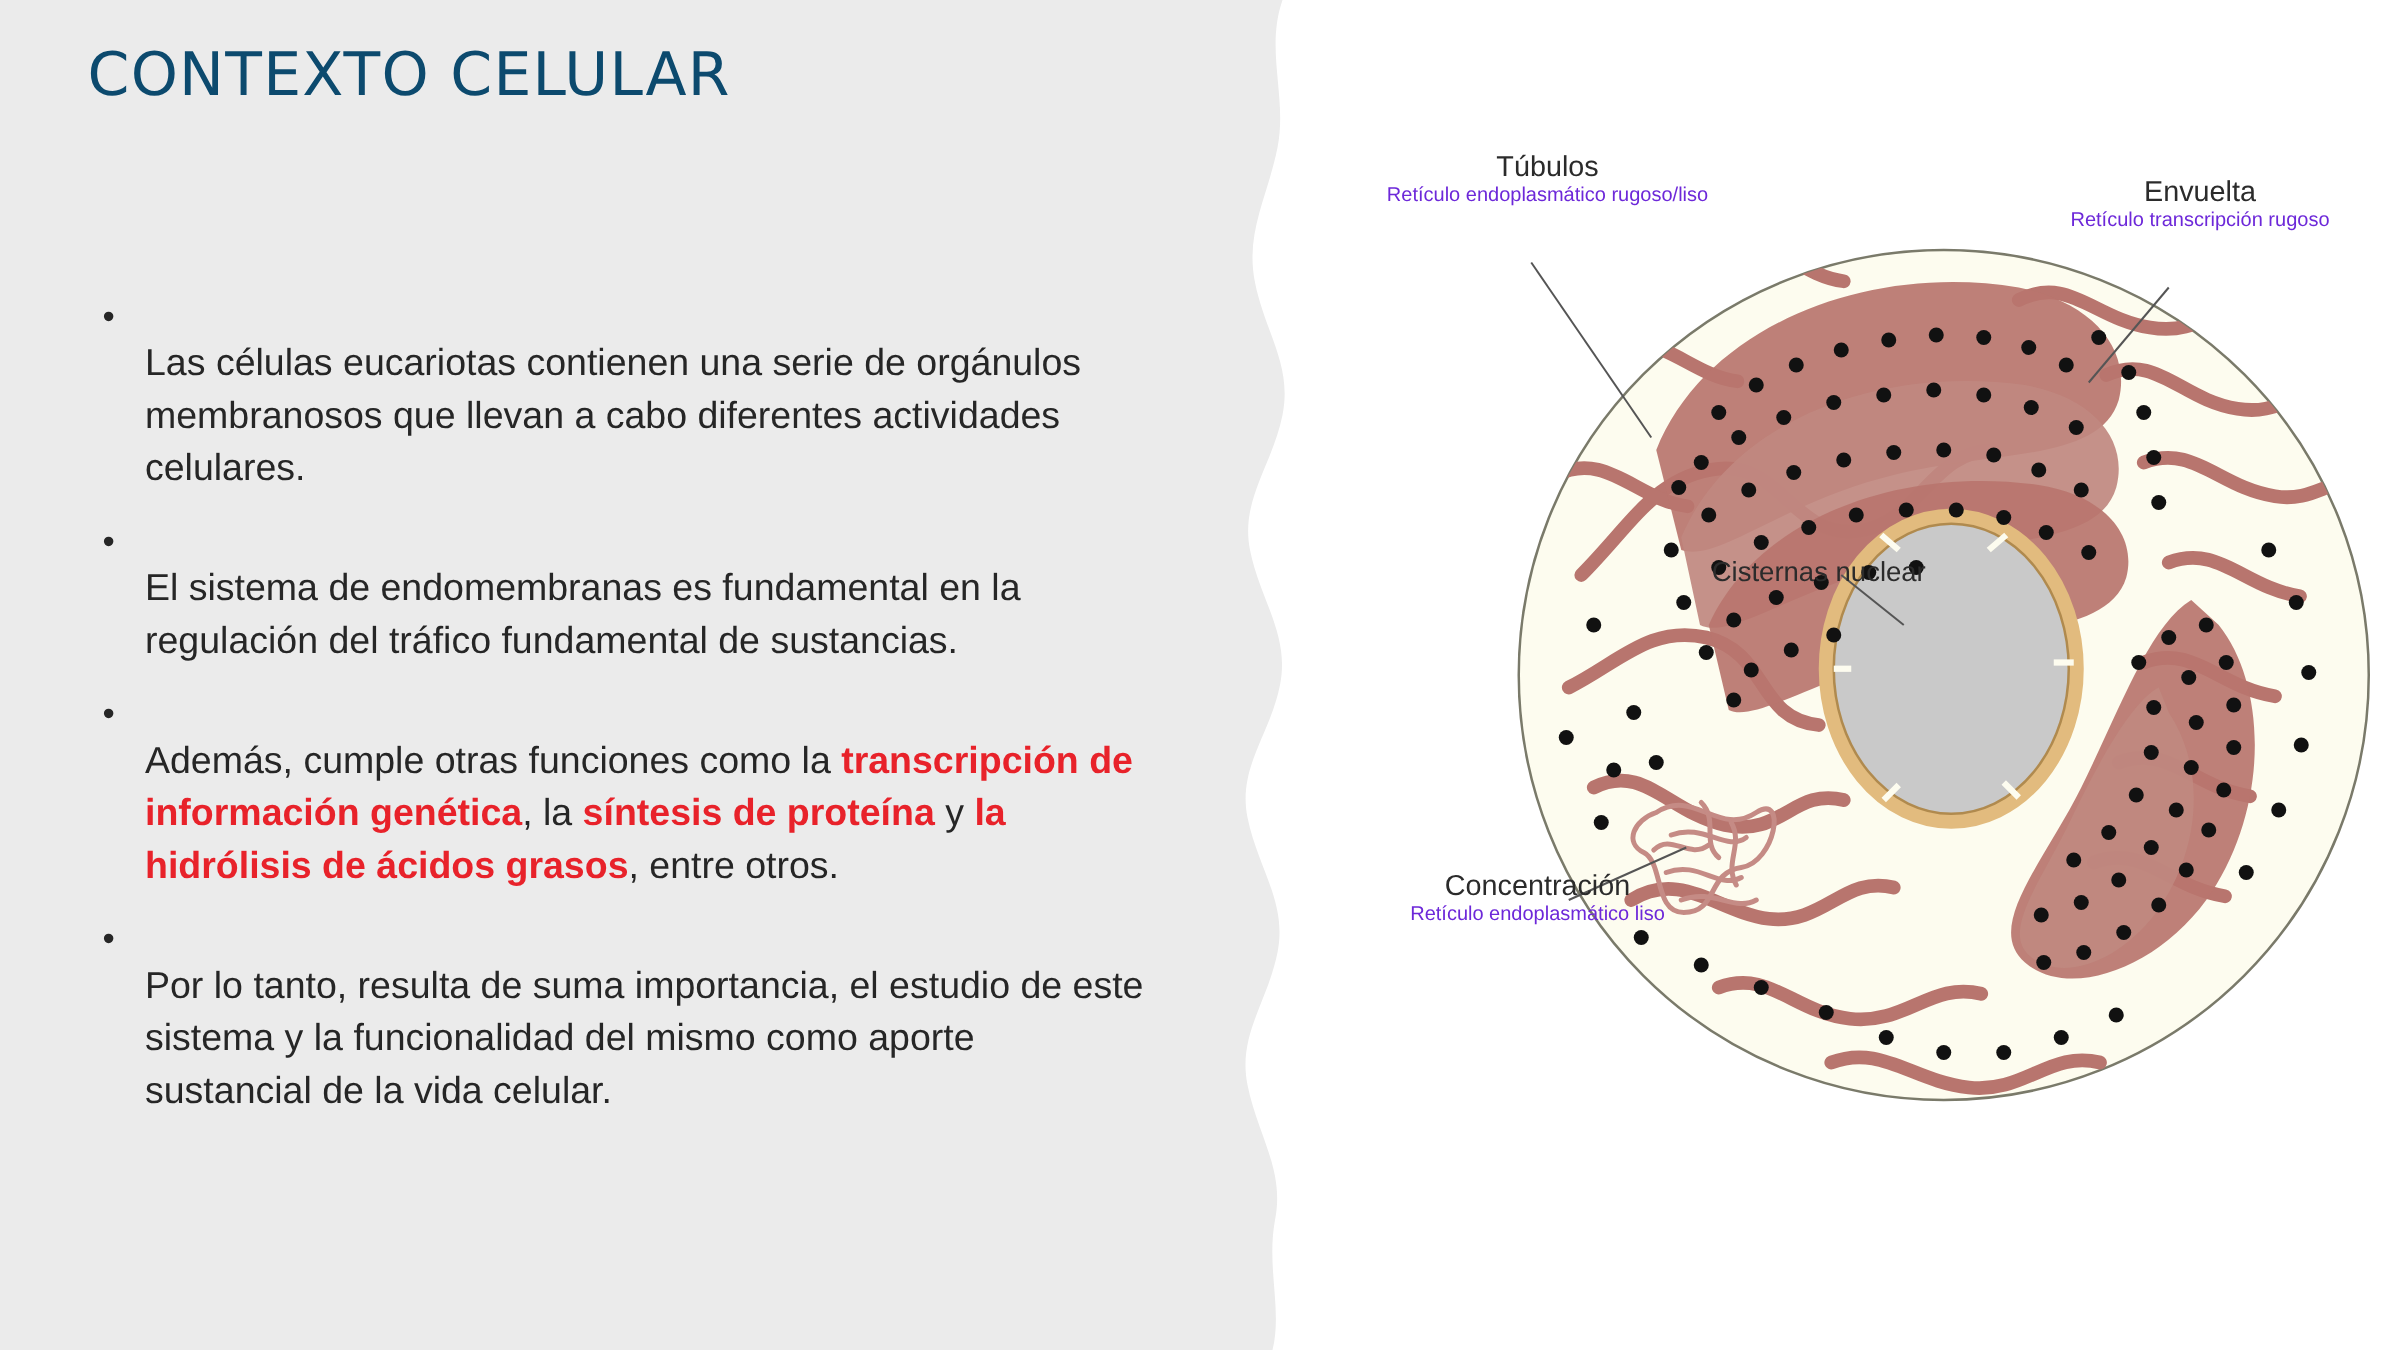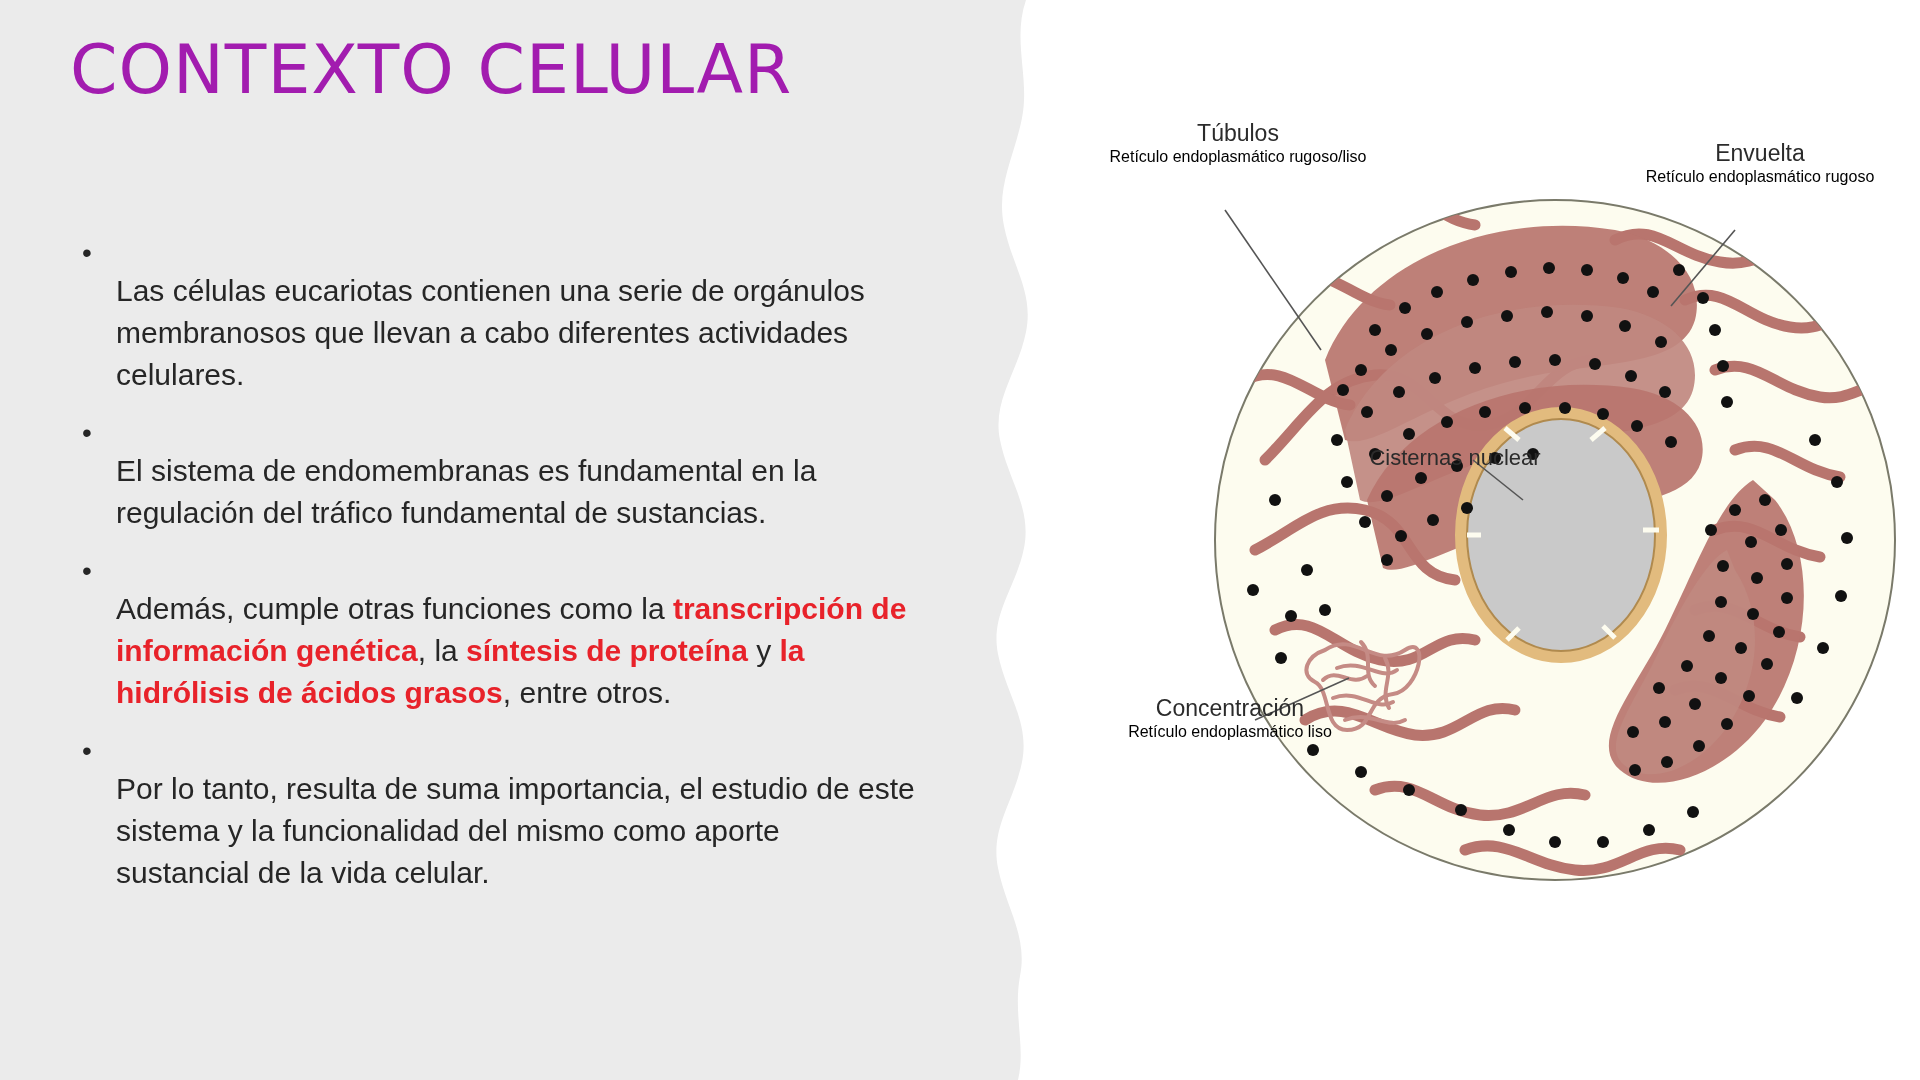--- a/index.html
+++ b/index.html
@@ -39,24 +39,24 @@
     pointer-events: none;
   }
 
   
   #title {
     position: absolute;
     left: 70px;
     top: 36px;
     width: 940px;
     font-family: "DejaVu Sans", sans-serif;
-    font-size: 68px;
+    font-size: 48px;
     font-weight: 400;
     letter-spacing: 1px;
-    color: #a21caf;
+    color: #0c4a6e;
     line-height: 1.0;
     white-space: nowrap;
   }
 
   
   #bullets {
     position: absolute;
     left: 82px;
     top: 232px;
     width: 835px;
@@ -110,21 +110,21 @@
   .fig-label .lbl-main {
     display: block;
     font-size: 23px;
     line-height: 27px;
   }
 
   .fig-label .lbl-sub {
     display: block;
     font-size: 16px;
     line-height: 19px;
-    color: #000000;
+    color: #6d28d9;
   }
 
   #lbl-tubulos { left: 10px; top: 90px; width: 270px; margin-left: 18px; }
   #lbl-cisternas { left: 540px; top: 110px; width: 290px; }
   #lbl-envuelta { left: 290px; top: 415px; width: 180px; }
   #lbl-envuelta .lbl-main { font-size: 22px; line-height: 26px; }
   #lbl-concentracion { left: 20px; top: 665px; width: 270px; }
 
   svg { display: block; }
 </style>
@@ -372,21 +372,21 @@
       </g>
     </svg>
 
     <div class="fig-label" id="lbl-tubulos">
       <span class="lbl-main">Túbulos</span>
       <span class="lbl-sub">Retículo endoplasmático rugoso/liso</span>
     </div>
 
     <div class="fig-label" id="lbl-cisternas">
       <span class="lbl-main">Envuelta</span>
-      <span class="lbl-sub">Retículo endoplasmático rugoso</span>
+      <span class="lbl-sub">Retículo transcripción rugoso</span>
     </div>
 
     <div class="fig-label" id="lbl-envuelta">
       <span class="lbl-main">Cisternas nuclear</span>
     </div>
 
     <div class="fig-label" id="lbl-concentracion">
       <span class="lbl-main">Concentración</span>
       <span class="lbl-sub">Retículo endoplasmático liso</span>
     </div>

